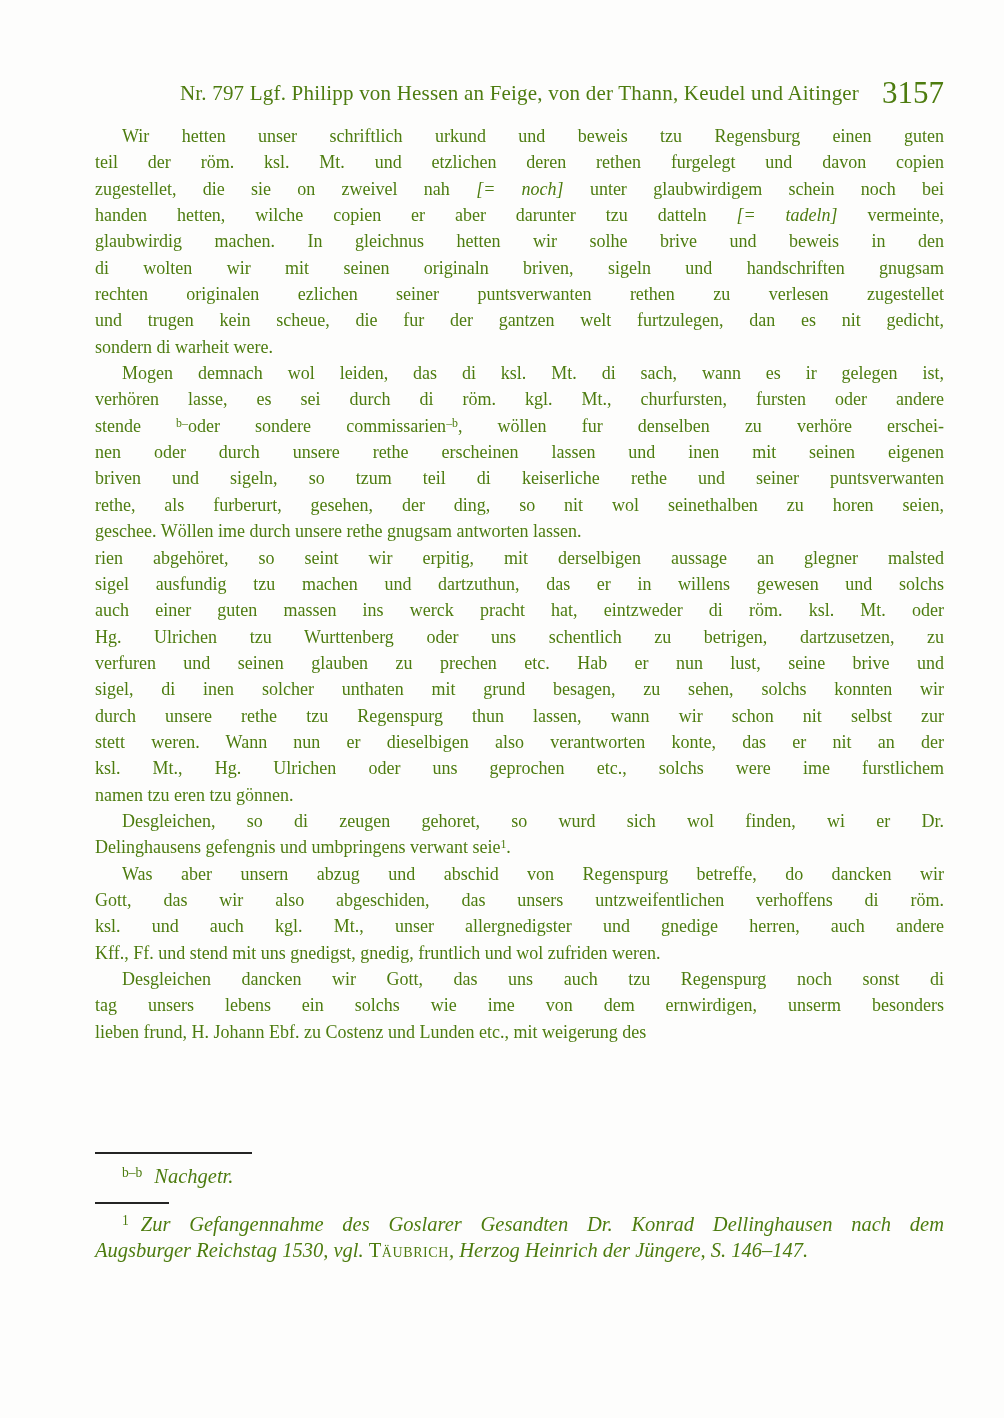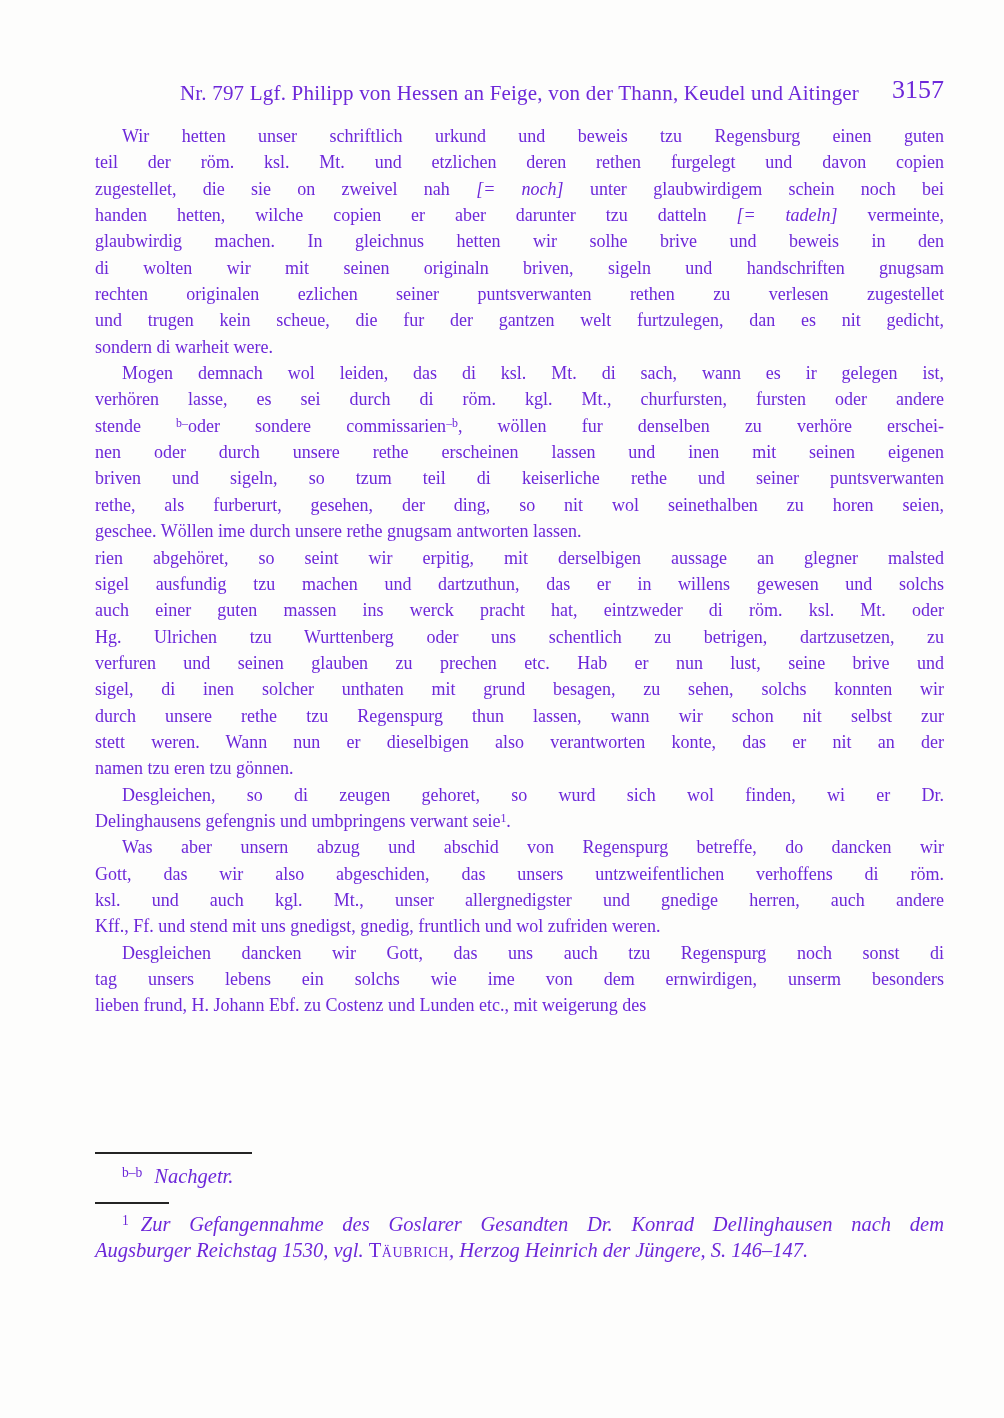--- a/index.html
+++ b/index.html
@@ -5,21 +5,21 @@
   html, body {
     margin: 0;
     padding: 0;
     background: #ffffff;
   }
   .page {
     position: relative;
     width: 1004px;
     height: 1418px;
     background: #fdfdfc;
-    color: #6d28d9;
+    color: #4d7c0f;
     font-family: "Liberation Serif", serif;
     overflow: hidden;
   }
   .header {
     position: absolute;
     left: 95px;
     top: 81px;
     width: 849px;
     height: 30px;
   }
@@ -27,21 +27,21 @@
     display: block;
     text-align: center;
     font-size: 21px;
     letter-spacing: 0.2px;
     white-space: nowrap;
   }
   .page-number {
     position: absolute;
     right: 0;
     top: -6px;
-    font-size: 26px;
+    font-size: 31px;
     margin-left: 46px;
   }
   .body-text {
     position: absolute;
     left: 95px;
     top: 123px;
     width: 849px;
     font-size: 18px;
     line-height: 26.35px;
   }
@@ -110,20 +110,21 @@
       </div>
       <div class="paragraph">
         <div class="line"><span>rien abgehöret, so seint wir erpitig, mit derselbigen aussage an glegner malsted</span></div>
         <div class="line"><span>sigel ausfundig tzu machen und dartzuthun, das er in willens gewesen und solchs</span></div>
         <div class="line"><span>auch einer guten massen ins werck pracht hat, eintzweder di röm. ksl. Mt. oder</span></div>
         <div class="line"><span>Hg. Ulrichen tzu Wurttenberg oder uns schentlich zu betrigen, dartzusetzen, zu</span></div>
         <div class="line"><span>verfuren und seinen glauben zu prechen etc. Hab er nun lust, seine brive und</span></div>
         <div class="line"><span>sigel, di inen solcher unthaten mit grund besagen, zu sehen, solchs konnten wir</span></div>
         <div class="line"><span>durch unsere rethe tzu Regenspurg thun lassen, wann wir schon nit selbst zur</span></div>
         <div class="line"><span>stett weren. Wann nun er dieselbigen also verantworten konte, das er nit an der</span></div>
+        <div class="line"><span>ksl. Mt., Hg. Ulrichen oder uns geprochen etc., solchs were ime furstlichem</span></div>
         <div class="line last"><span>namen tzu eren tzu gönnen.</span></div>
       </div>
       <div class="paragraph">
         <div class="line first"><span>Desgleichen, so di zeugen gehoret, so wurd sich wol finden, wi er Dr.</span></div>
         <div class="line last"><span>Delinghausens gefengnis und umbpringens verwant seie</span><span class="sup">1</span><span>.</span></div>
       </div>
       <div class="paragraph">
         <div class="line first"><span>Was aber unsern abzug und abschid von Regenspurg betreffe, do dancken wir</span></div>
         <div class="line"><span>Gott, das wir also abgeschiden, das unsers untzweifentlichen verhoffens di röm.</span></div>
         <div class="line"><span>ksl. und auch kgl. Mt., unser allergnedigster und gnedige herren, auch andere</span></div>

